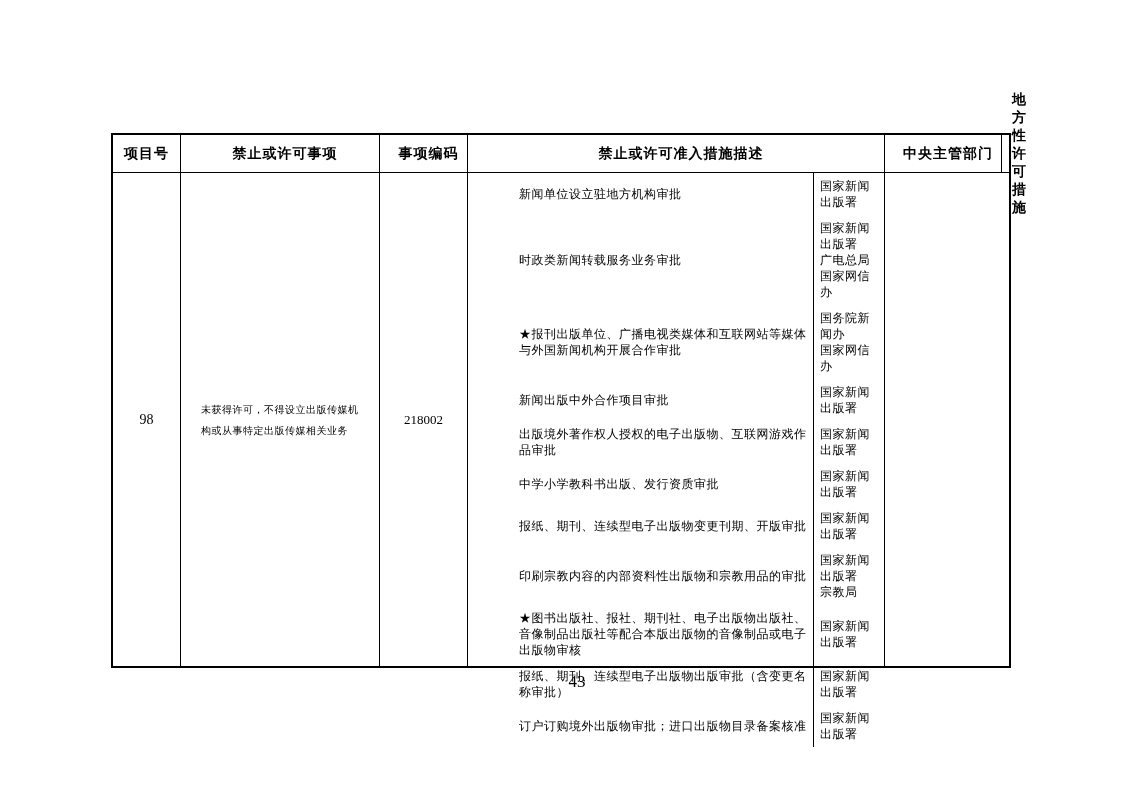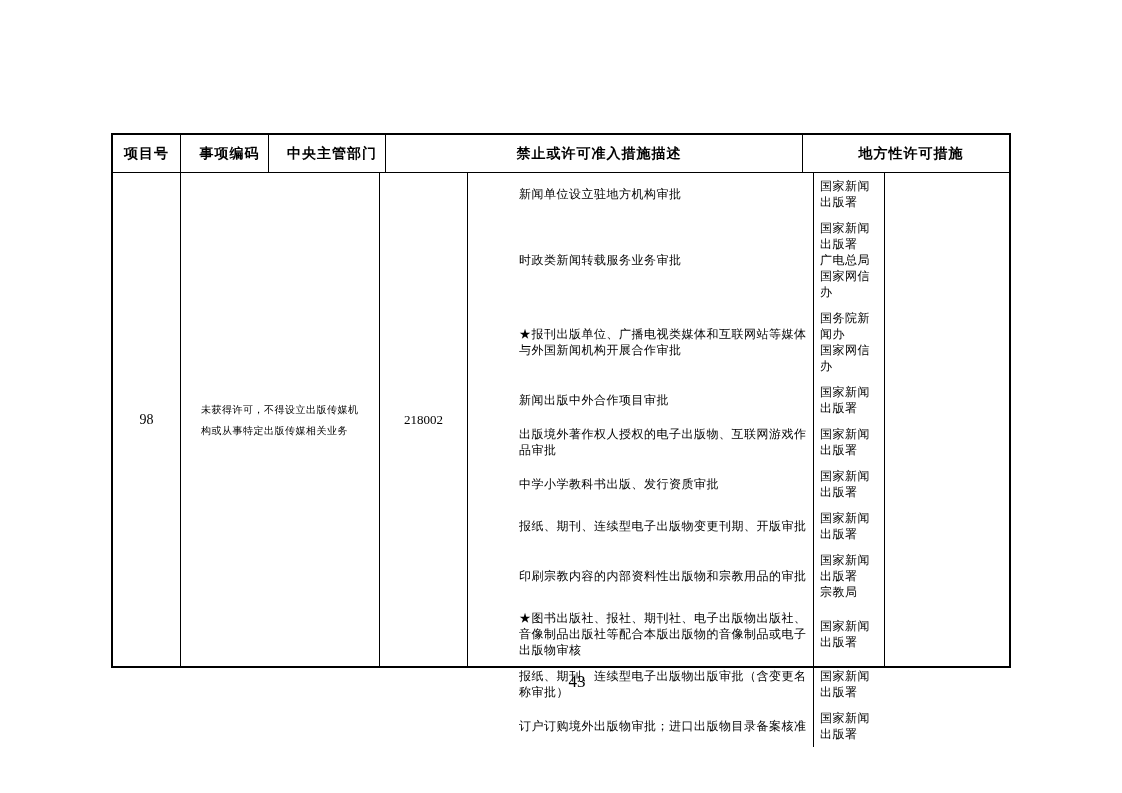--- a/index.html
+++ b/index.html
@@ -77,23 +77,24 @@
 </style>
 </head>
 <body>
 
 <div class="page">
 
   <div class="doc-table">
 
     <div class="thead">
       <div class="th col-project">项目号</div>
+      <div class="th col-item">禁止或许可事项</div>
       <div class="th col-code">事项编码</div>
+      <div class="th col-measures">禁止或许可准入措施描述</div>
       <div class="th col-dept">中央主管部门</div>
-      <div class="th col-measures">禁止或许可准入措施描述</div>
       <div class="th col-local">地方性许可措施</div>
     </div>
 
     <div class="tbody">
       <div class="td td-project col-project">98</div>
       <div class="td td-item col-item">未获得许可，不得设立出版传媒机构或从事特定出版传媒相关业务</div>
       <div class="td td-code col-code">218002</div>
       <div class="td td-measures col-measures">
   <div class="measure-row">
     <div class="measure-desc">新闻单位设立驻地方机构审批</div>

